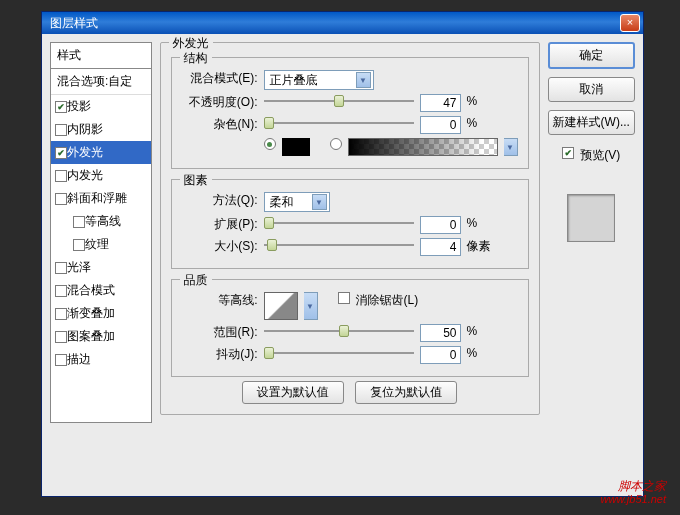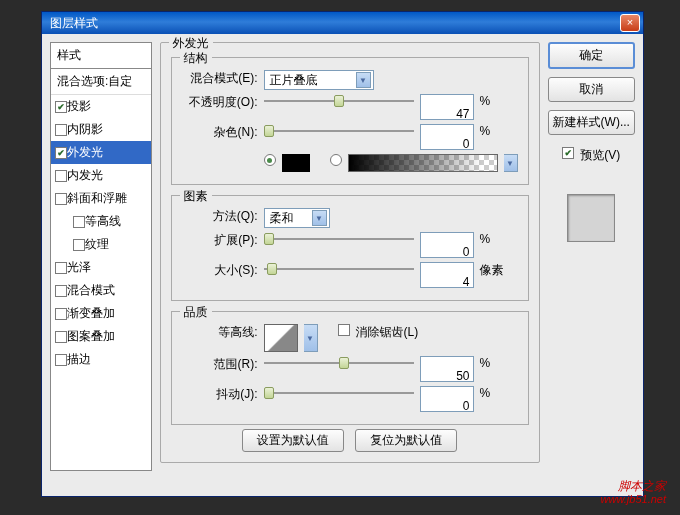--- a/index.html
+++ b/index.html
@@ -22,21 +22,21 @@
 .fieldset .legend{position:absolute;top:-8px;left:8px;background:#ebebeb;padding:0 4px}
 .inner-fs{border:1px solid #aaa;padding:8px 10px;margin-top:6px;position:relative}
 .inner-fs .legend{position:absolute;top:-8px;left:8px;background:#ebebeb;padding:0 4px}
 .row{display:flex;align-items:flex-start;margin:4px 0;gap:6px}
 .lbl{width:76px;text-align:right}
 .select{height:20px;border:1px solid #7e9db9;background:#fff;display:flex;align-items:center;padding:0 2px 0 5px;gap:0}
 .select .arrow{width:15px;height:16px;background:linear-gradient(#c7dcf5,#a0c0e8);border:1px solid #7e9db9;display:flex;align-items:center;justify-content:center;font-size:8px;color:#4b6aa0}
 .slider{width:150px;height:14px;position:relative}
 .slider .track{position:absolute;top:6px;left:0;right:0;height:2px;background:#999}
 .slider .thumb{position:absolute;top:1px;width:10px;height:12px;background:linear-gradient(#eaf1d6,#c3d596);border:1px solid #8a9c5f;border-radius:2px}
-.num{width:54px;height:18px;border:1px solid #7e9db9;background:#fff;text-align:right;padding:12px 3px}
+.num{width:41px;height:18px;border:1px solid #7e9db9;background:#fff;text-align:right;padding:1px 3px}
 .radio{width:12px;height:12px;border:1px solid #777;border-radius:50%;background:#fff;display:inline-flex;align-items:center;justify-content:center}
 .radio.sel::after{content:"";width:5px;height:5px;background:#4a8a4a;border-radius:50%}
 .swatch{width:28px;height:18px;border:1px solid #000}
 .grad{width:150px;height:18px;border:1px solid #666;background:linear-gradient(to right,#000 0%,rgba(0,0,0,0) 90%),repeating-conic-gradient(#ccc 0 25%,#fff 0 50%) 0 0/10px 10px}
 .grad-arr{width:14px;height:18px;border:1px solid #7e9db9;border-left:0;background:linear-gradient(#c7dcf5,#a0c0e8);display:flex;align-items:center;justify-content:center;font-size:8px;color:#4b6aa0}
 .contour{width:34px;height:28px;border:1px solid #666;background:linear-gradient(135deg,#fff 48%,#888 52%)}
 .btns-row{text-align:center;margin-top:4px}
 .btn{display:inline-block;padding:2px 14px;border:1px solid #888;background:linear-gradient(#fdfdfd,#e3e3e3);border-radius:3px;margin:0 4px;cursor:pointer}
 .right-col{width:102px;display:flex;flex-direction:column;gap:8px}
 .rbtn{padding:3px 4px;border:1px solid #888;background:linear-gradient(#fdfdfd,#e3e3e3);border-radius:3px;text-align:center;cursor:pointer}

